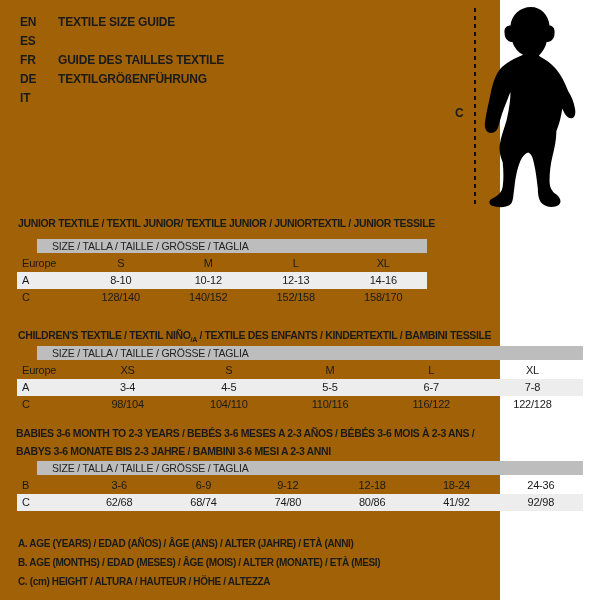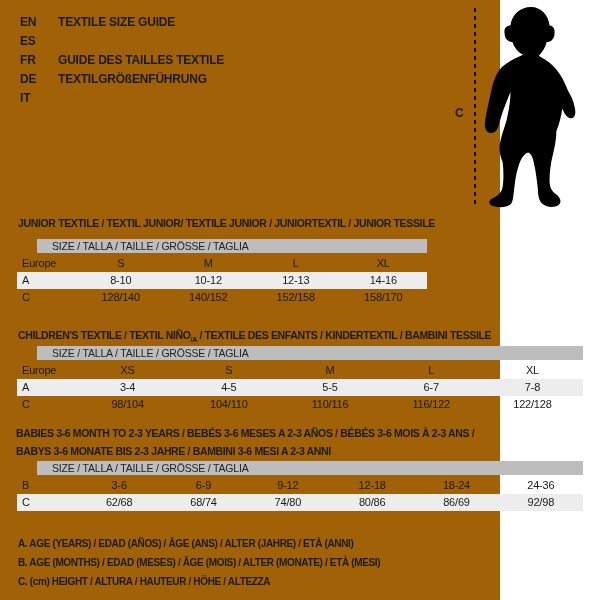--- a/index.html
+++ b/index.html
@@ -162,21 +162,21 @@
       <span class="cv">12-18</span>
       <span class="cv">18-24</span>
       <span class="cv">24-36</span>
     </div>
     <div class="trow alt">
       <span class="c0">C</span>
       <span class="cv">62/68</span>
       <span class="cv">68/74</span>
       <span class="cv">74/80</span>
       <span class="cv">80/86</span>
-      <span class="cv">86/69</span>
+      <span class="cv">41/92</span>
       <span class="cv">92/98</span>
     </div>
   </div>
 
   <div class="footnotes">
     <div class="footnote">A. AGE (YEARS) / EDAD (AÑOS) / ÂGE (ANS) / ALTER (JAHRE) / ETÀ (ANNI)</div>
     <div class="footnote">B. AGE (MONTHS) / EDAD (MESES) / ÂGE (MOIS) / ALTER (MONATE) / ETÀ (MESI)</div>
     <div class="footnote">C. (cm) HEIGHT / ALTURA / HAUTEUR / HÖHE / ALTEZZA</div>
   </div>
 

